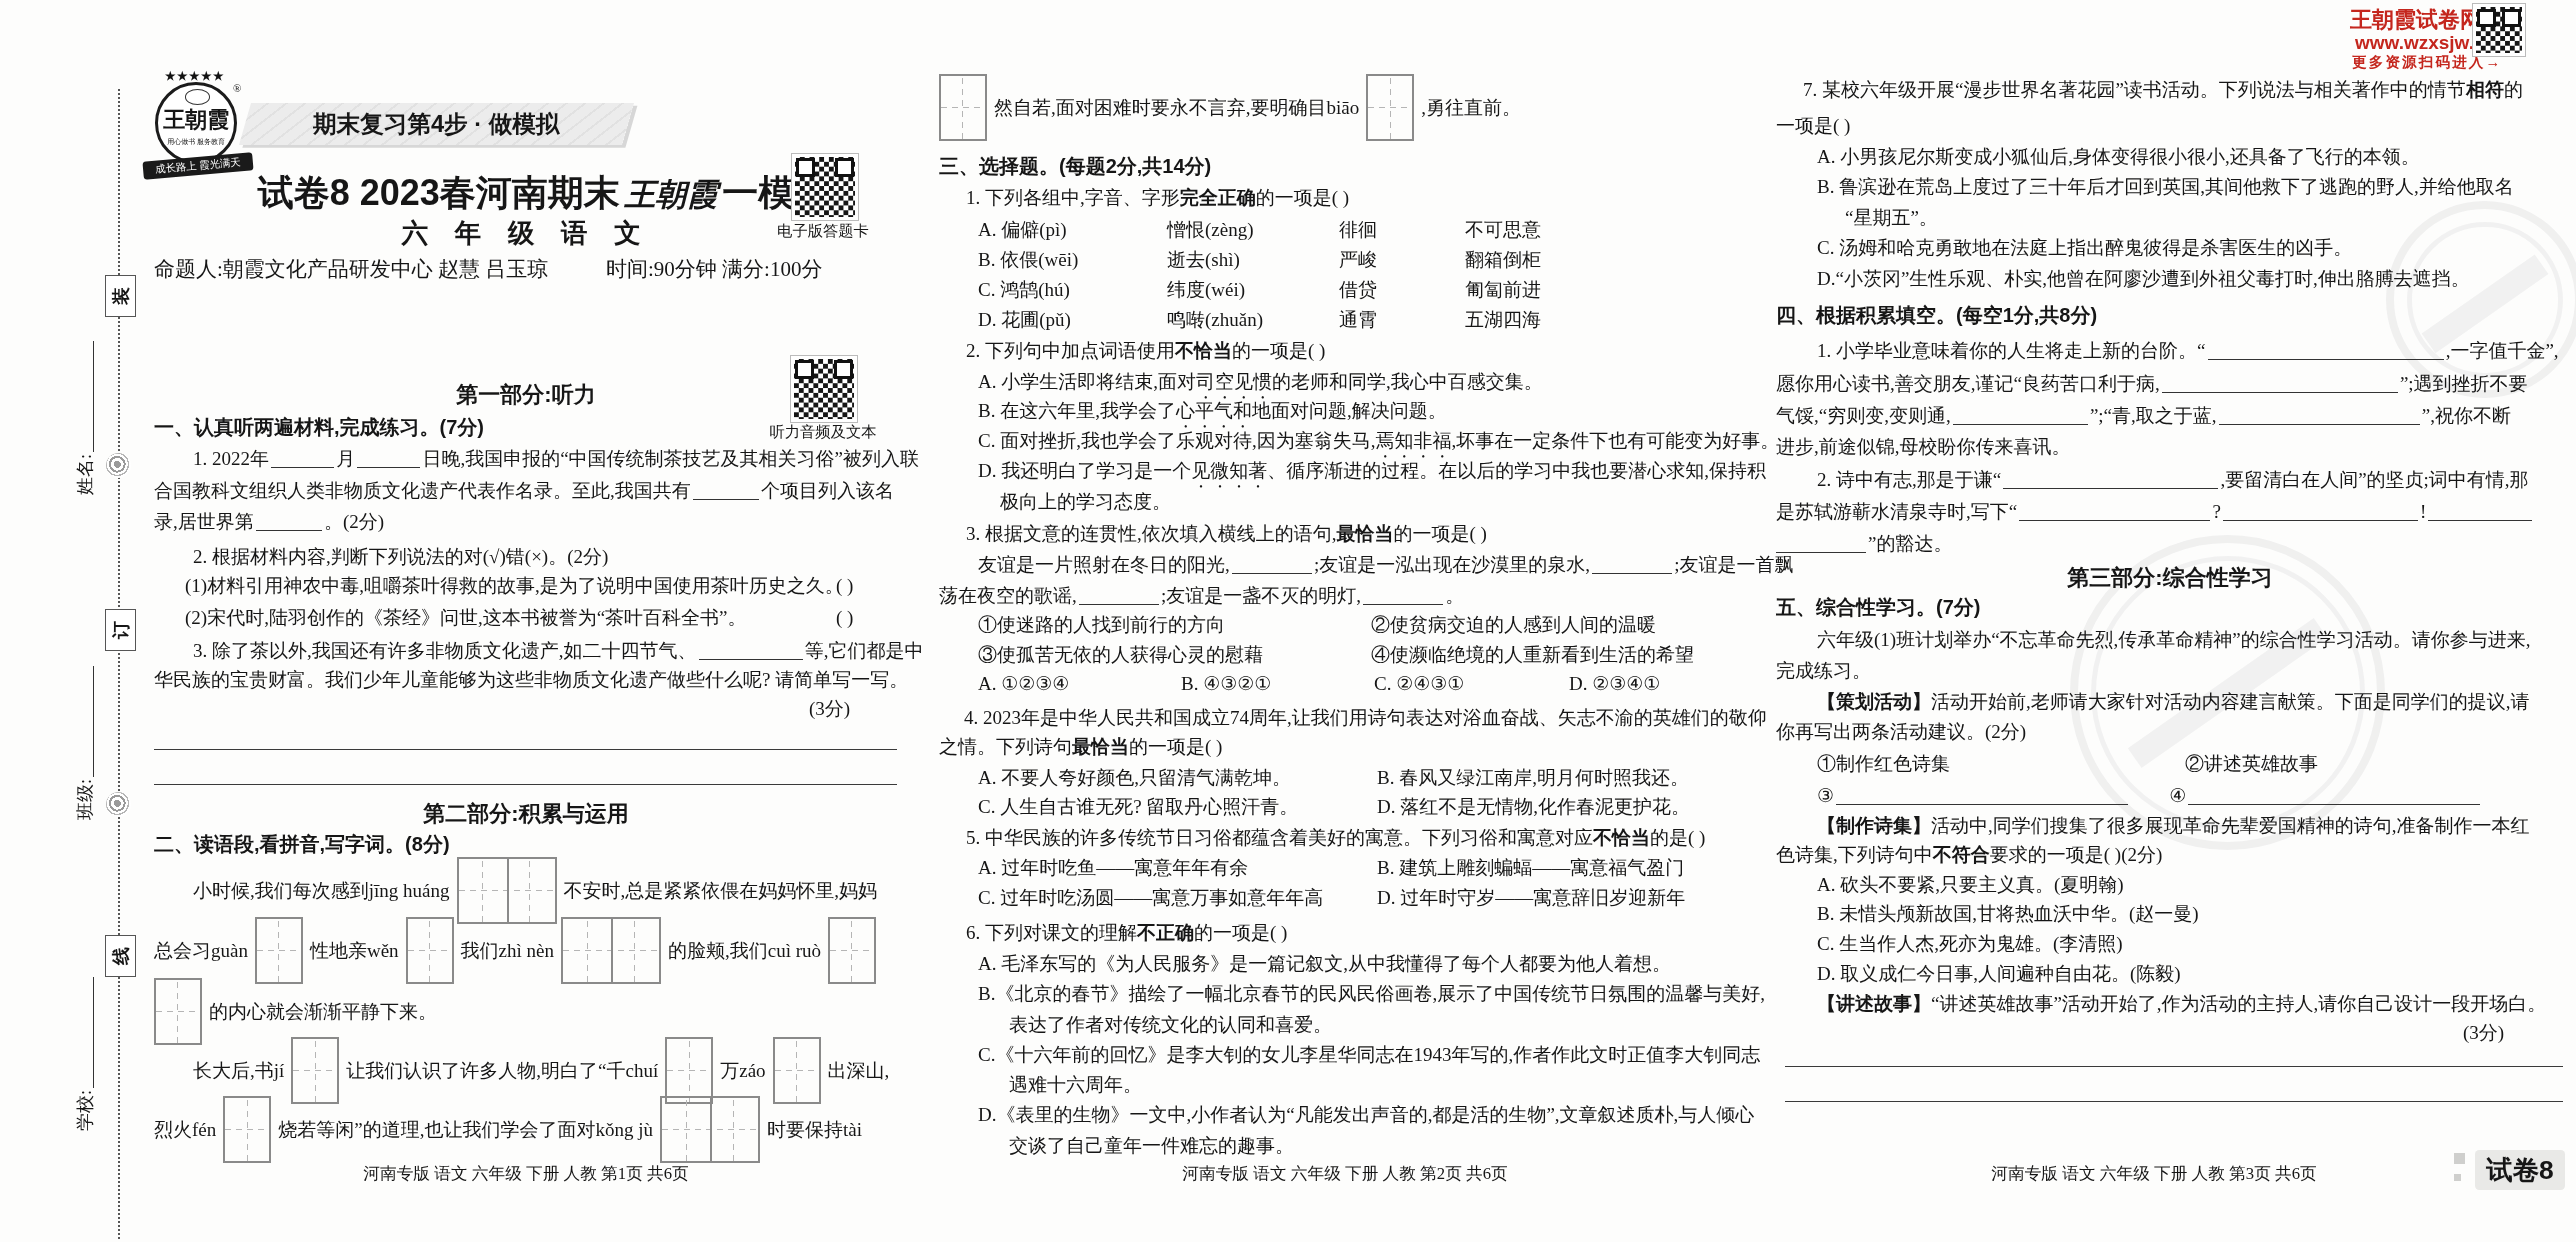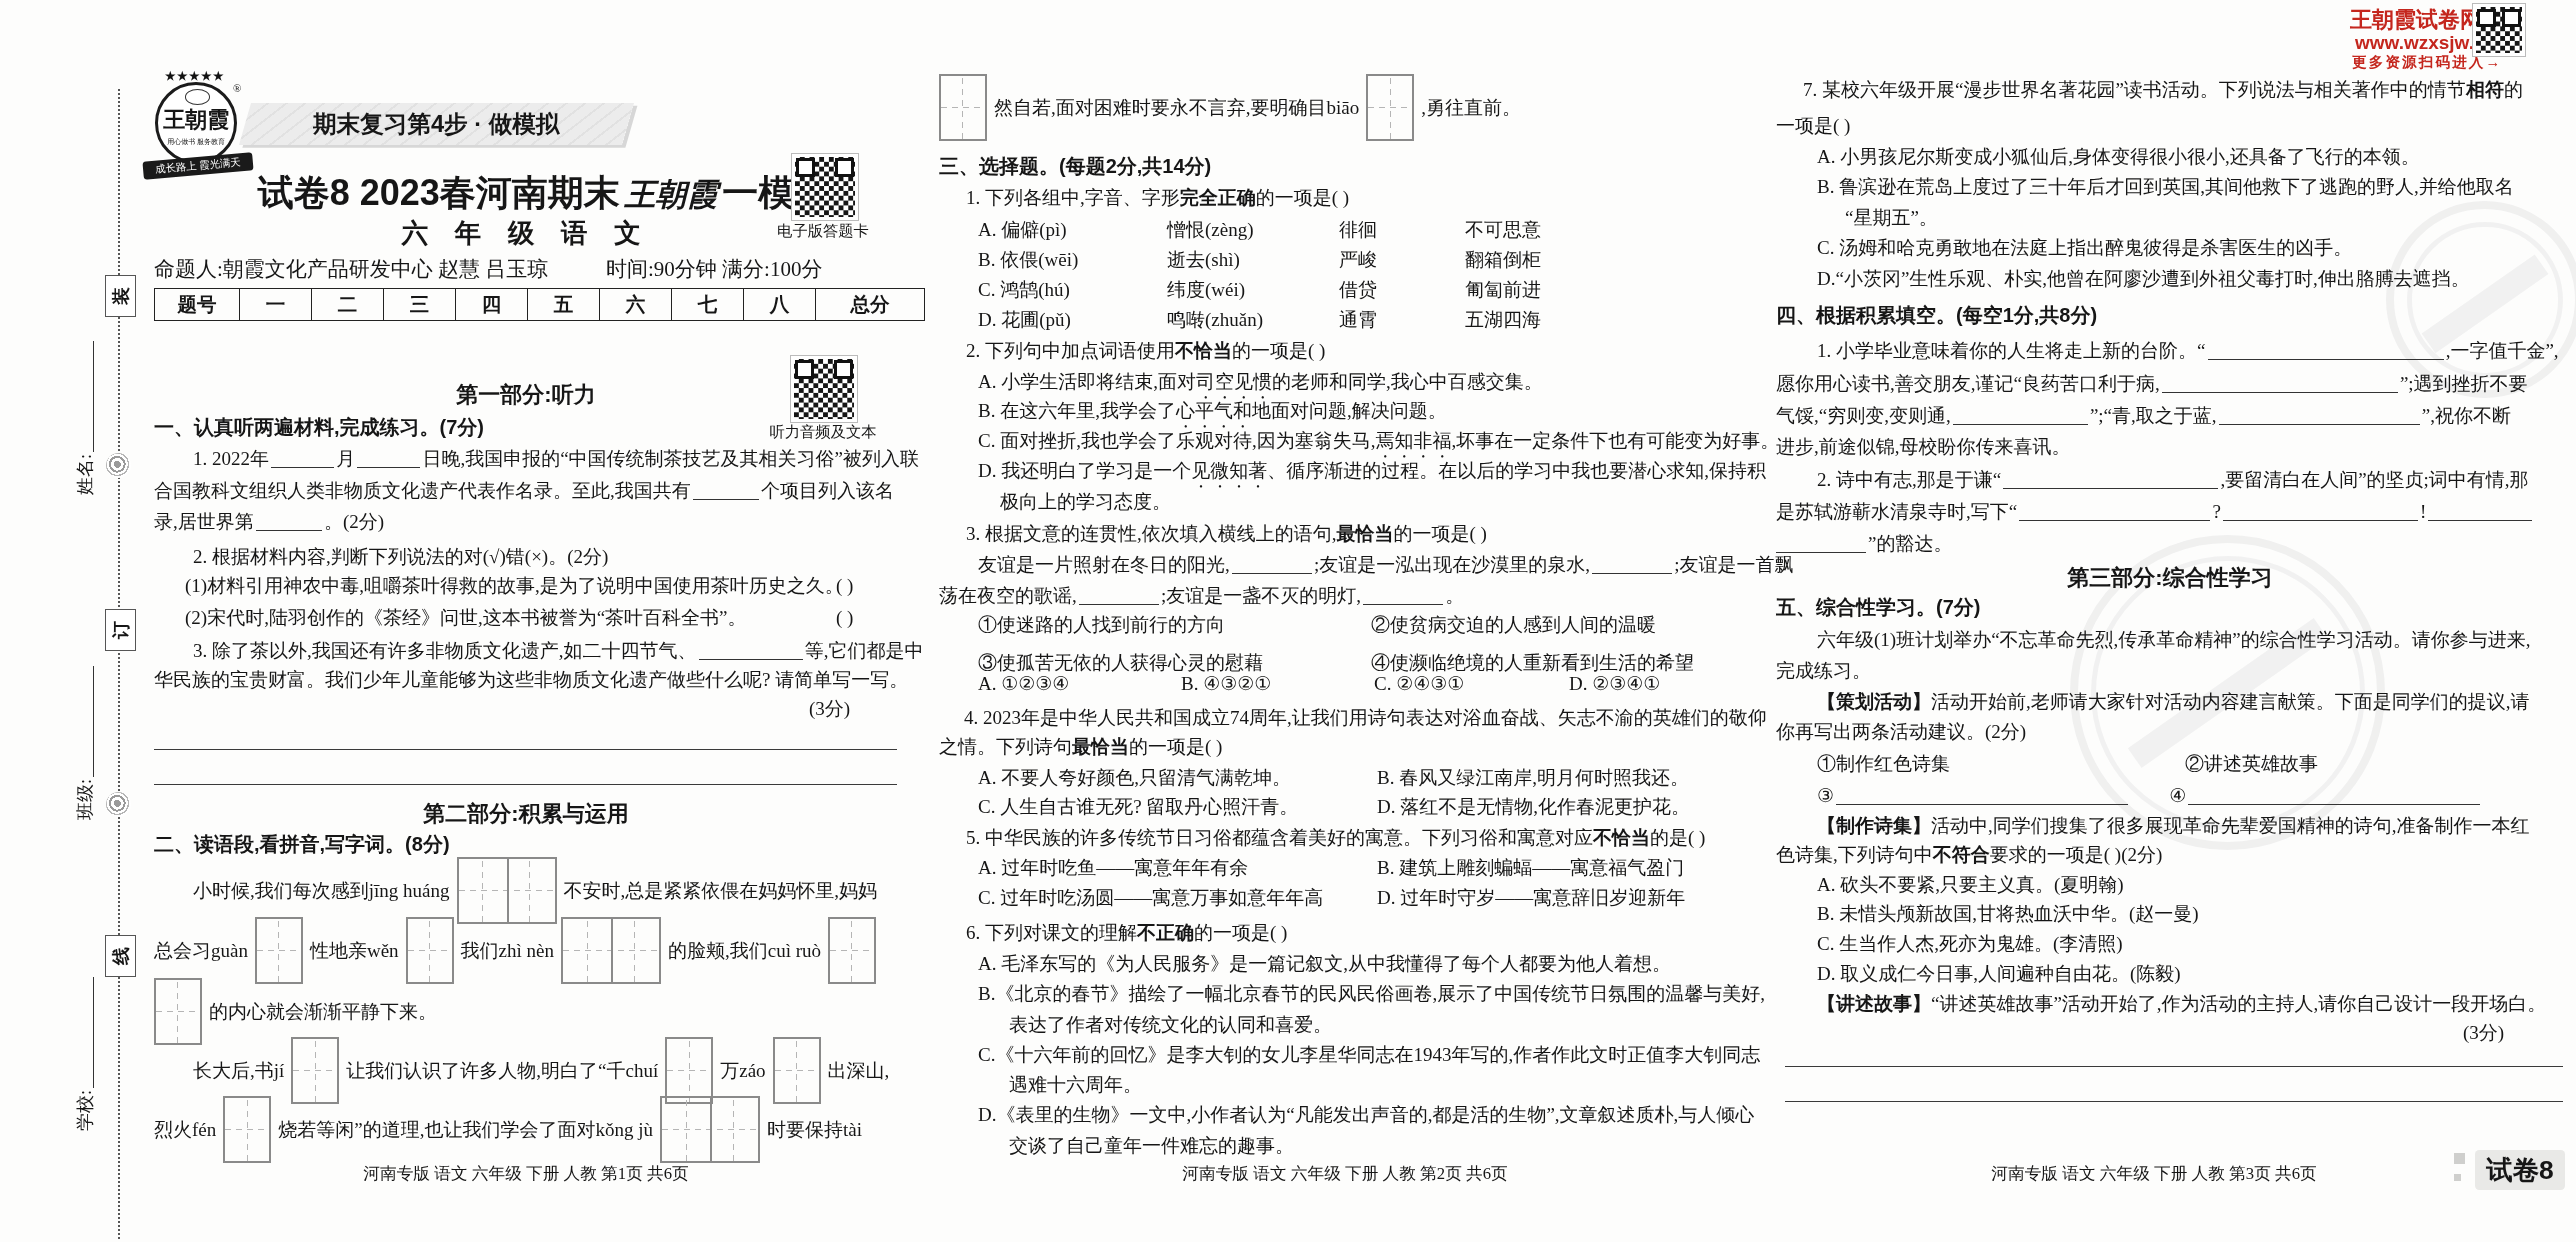--- a/index.html
+++ b/index.html
@@ -119,32 +119,20 @@
     <div class="t c h" style="left:526px;top:217px;font-size:26.4px;letter-spacing:9.7px;">六 年 级 语 文</div>
 
     <div class="qr" style="left:792px;top:154px;width:60px;height:60px;"></div>
     <div class="t c" style="left:823px;top:221px;font-size:15.3px;">电子版答题卡</div>
 
     <div class="t" style="left:154px;top:256px;font-size:21px;">命题人:朝霞文化产品研发中心  赵慧  吕玉琼</div>
     <div class="t" style="left:606px;top:256px;font-size:21px;">时间:90分钟  满分:100分</div>
 
     <table style="position:absolute;left:154px;top:288px;width:743px;border-collapse:collapse;table-layout:fixed;font-size:19.5px;">
       <tbody>
-          <tr style="height:32px;">
-        <td class="h" style="width:82px;border:1.4px solid #222;text-align:center;">题号</td>
-        <td class="h" style="width:69px;border:1.4px solid #222;text-align:center;">一</td>
-        <td class="h" style="width:69px;border:1.4px solid #222;text-align:center;">二</td>
-        <td class="h" style="width:69px;border:1.4px solid #222;text-align:center;">三</td>
-        <td class="h" style="width:69px;border:1.4px solid #222;text-align:center;">四</td>
-        <td class="h" style="width:69px;border:1.4px solid #222;text-align:center;">五</td>
-        <td class="h" style="width:69px;border:1.4px solid #222;text-align:center;">六</td>
-        <td class="h" style="width:69px;border:1.4px solid #222;text-align:center;">七</td>
-        <td class="h" style="width:69px;border:1.4px solid #222;text-align:center;">八</td>
-        <td class="h" style="width:106px;border:1.4px solid #222;text-align:center;">总分</td>
-      </tr>
     </tbody>
       </table>
 
     <div class="t c h fs32" style="left:526px;top:381px;">第一部分:听力</div>
     <div class="qr" style="left:791px;top:356px;width:60px;height:60px;"></div>
     <div class="t c" style="left:823px;top:422px;font-size:15.3px;">听力音频及文本</div>
     <div class="t h fs29" style="left:154px;top:415px;">一、认真听两遍材料,完成练习。(7分)</div>
 
     <div class="t" style="left:193px;top:446px;">
       <span>1. 2022年</span><span class="bl" style="width:63px;"></span><span>月</span><span class="bl" style="width:63px;"></span><span>日晚,我国申报的“中国传统制茶技艺及其相关习俗”被列入联</span>
@@ -261,21 +249,21 @@
     </div>
     <div class="t" style="left:978px;top:552px;">
       <span>友谊是一片照射在冬日的阳光,</span><span class="bl" style="width:80px;"></span><span>;友谊是一泓出现在沙漠里的泉水,</span><span class="bl" style="width:80px;"></span><span>;友谊是一首飘</span>
     </div>
     <div class="t" style="left:939px;top:583px;">
       <span>荡在夜空的歌谣,</span><span class="bl" style="width:80px;"></span><span>;友谊是一盏不灭的明灯,</span><span class="bl" style="width:80px;"></span><span>。</span>
     </div>
     <div class="t" style="left:978px;top:613px;">
       <span class="g565">①使迷路的人找到前行的方向</span><span>②使贫病交迫的人感到人间的温暖</span>
     </div>
-    <div class="t" style="left:978px;top:643px;margin-top:8px;">
+    <div class="t" style="left:978px;top:643px;">
       <span class="g565">③使孤苦无依的人获得心灵的慰藉</span><span>④使濒临绝境的人重新看到生活的希望</span>
     </div>
     <div class="t" style="left:978px;top:672px;">
       <span class="ga">A. ①②③④</span><span class="gb">B. ④③②①</span><span class="gc">C. ②④③①</span><span>D. ②③④①</span>
     </div>
 
     <div class="t" style="left:964px;top:706px;">4. 2023年是中华人民共和国成立74周年,让我们用诗句表达对浴血奋战、矢志不渝的英雄们的敬仰</div>
     <div class="t" style="left:939px;top:735px;">
       <span>之情。下列诗句</span><span class="h">最恰当</span><span>的一项是(      )</span>
     </div>

